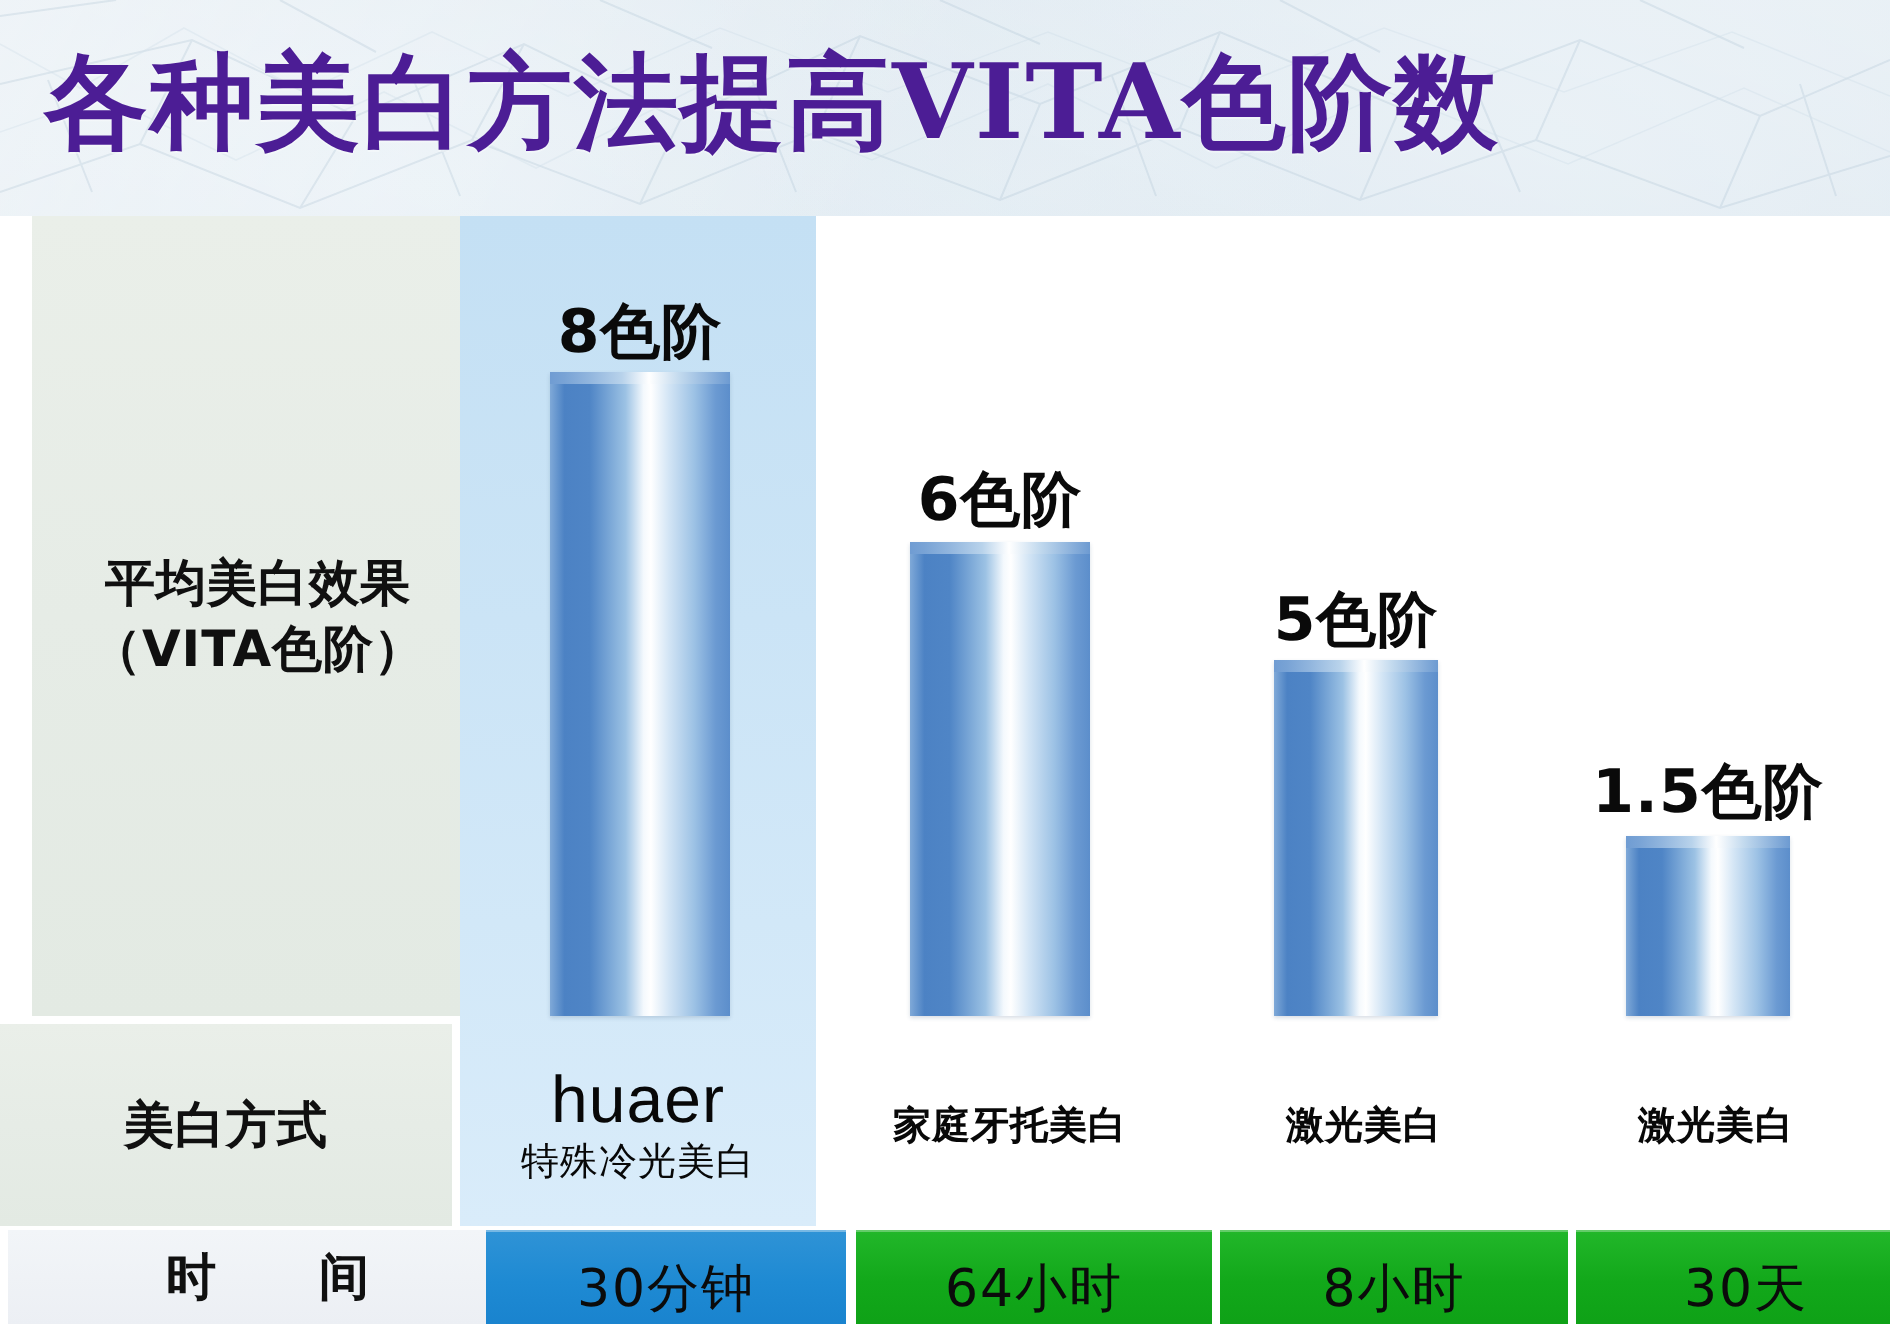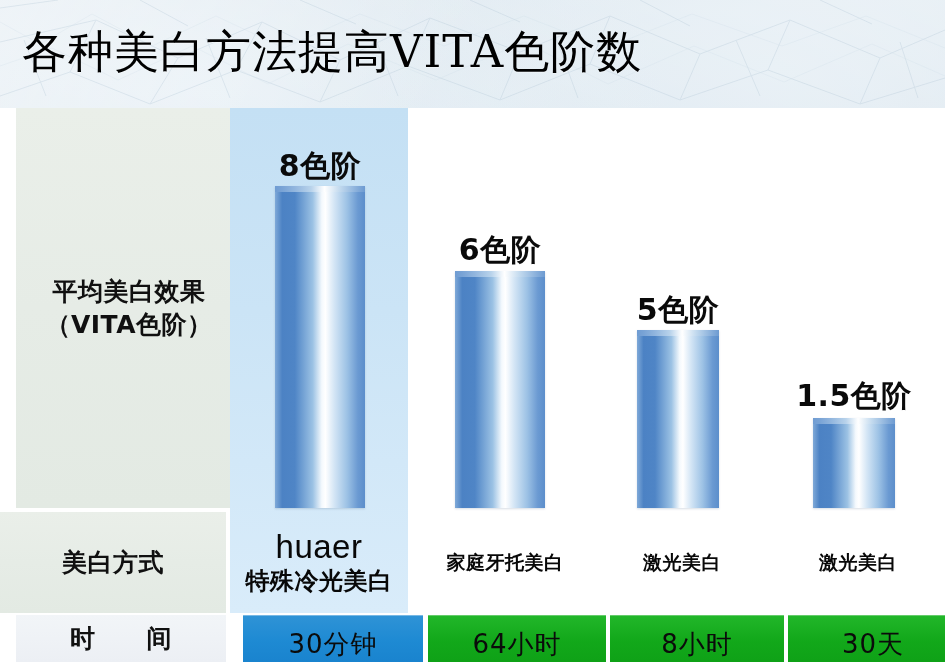--- a/index.html
+++ b/index.html
@@ -20,24 +20,24 @@
       radial-gradient(ellipse 60% 50% at 82% 10%, #dfeaf2 0%, rgba(223,234,242,0) 72%),
       linear-gradient(160deg,#c9d9e5 0%,#d8e5ee 28%,#cadae6 55%,#e6eef4 78%,#cfdde8 100%);
   }
   #crackle{position:absolute;inset:0;opacity:.5;pointer-events:none;}
 
   
   #title{
     position:absolute;left:22px;top:8px;width:900px;height:88px;
     display:flex;align-items:center;
     font-family:"DejaVu Serif","Liberation Serif",serif;
-    font-weight:400;
-    font-size:45px;
+    font-weight:700;
+    font-size:52px;
     letter-spacing:1px;
-    color:#000000;
+    color:#4c1d95;
     white-space:nowrap;
     text-shadow:0 1px 0 rgba(255,255,255,.35);
   }
 
   
   #panel{
     position:absolute;left:0;top:108px;width:945px;height:554px;
     background:#ffffff;
   }
 
@@ -45,44 +45,44 @@
   .leftcol{
     position:absolute;left:0;width:226px;
     background:linear-gradient(180deg,#eaefe9 0%,#e6ece6 50%,#e3eae3 100%);
     display:flex;align-items:center;justify-content:center;
     text-align:center;
     color:#101010;font-weight:700;
   }
   #left-effect{top:0;height:400px;font-size:25px;line-height:1.32;letter-spacing:.5px;margin-left:16px;}
   #left-method{top:404px;height:101px;font-size:25px;letter-spacing:.5px;}
   #left-time{
-    top:507px;height:47px;left:16px;width:210px;position:absolute;
+    top:507px;height:47px;left:4px;width:226px;position:absolute;
     background:linear-gradient(180deg,#f2f5f8 0%,#eceff4 100%);
     display:flex;align-items:center;justify-content:center;
-    font-size:25px;font-weight:700;color:#101010;letter-spacing:.5px;
+    font-size:25px;font-weight:700;color:#101010;letter-spacing:.5px;padding-left:17px;
   }
 
   
   #hl-col{
     position:absolute;left:230px;top:0;width:178px;height:505px;
     background:linear-gradient(180deg,#c4e0f4 0%,#cbe4f6 40%,#d9ecfa 100%);
   }
 
   
   #plot{position:absolute;left:226px;top:0;width:676px;height:400px;}
 
   
   #methods{position:absolute;left:226px;top:404px;width:719px;height:101px;}
   .method-cell{
     position:absolute;top:0;height:101px;
     display:flex;flex-direction:column;align-items:center;justify-content:center;
     color:#080808;text-align:center;
   }
   .method-brand{font-size:33px;font-weight:400;line-height:1;letter-spacing:.5px;font-family:"Liberation Sans",sans-serif;}
-  .method-sub{font-size:24px;font-weight:700;line-height:1.2;margin-top:4px;letter-spacing:.5px;}
+  .method-sub{font-size:19px;font-weight:400;line-height:1.2;margin-top:4px;letter-spacing:.5px;}
   .method-main{font-size:19px;font-weight:700;letter-spacing:.5px;}
 
   
   #times{position:absolute;left:226px;top:507px;width:719px;height:47px;}
   .time-cell{
     position:absolute;top:0;height:58px;
     display:flex;align-items:center;justify-content:center;
     font-size:26px;font-weight:400;color:#0b0b0b;
     letter-spacing:1px;
     margin-left:13px;

